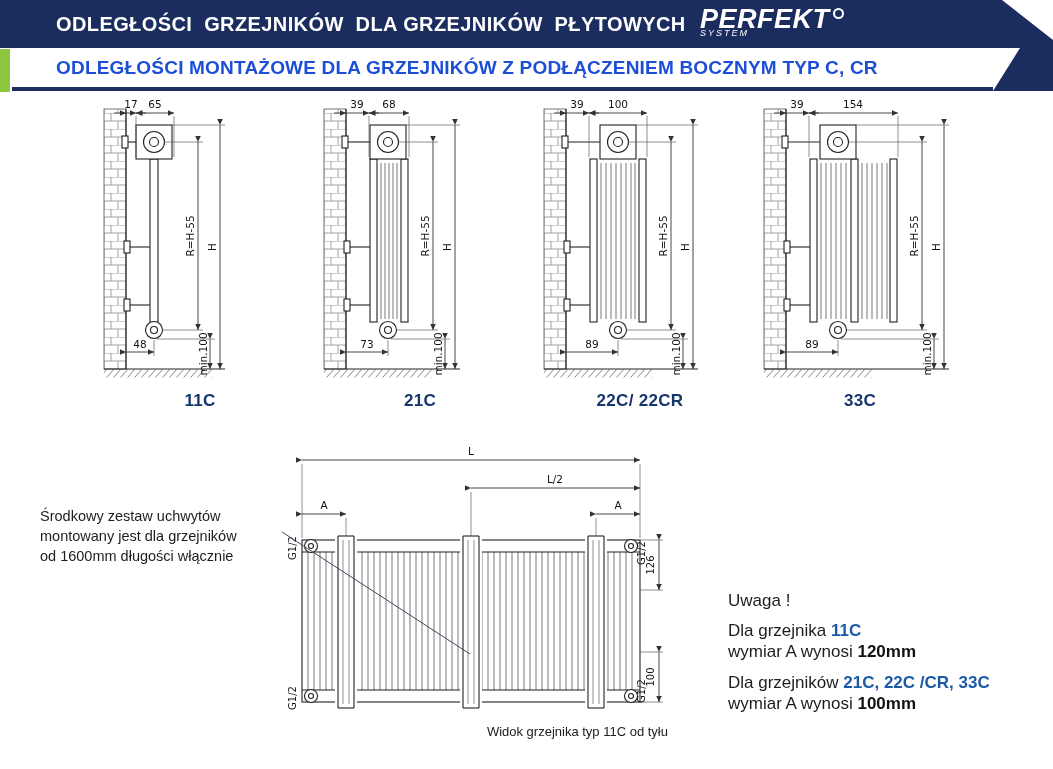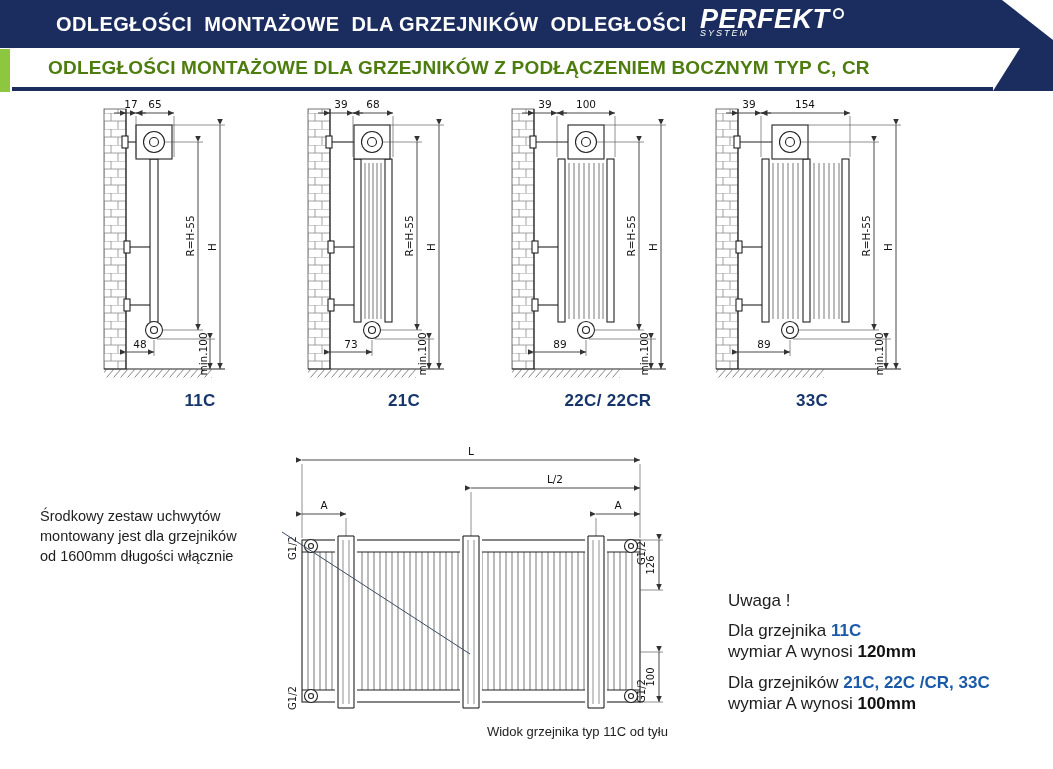--- a/index.html
+++ b/index.html
@@ -6,23 +6,23 @@
 html,body{background:#fff}
 body{width:1053px;height:769px;position:relative;overflow:hidden;font-family:"Liberation Sans","DejaVu Sans",sans-serif}
 .header{position:absolute;left:0;top:0;width:1053px;height:48px;background:#1b2c5e;clip-path:polygon(0 0,1002px 0,1053px 40px,1053px 48px,0 48px)}
 .header-title{position:absolute;left:56px;top:13px;color:#fff;font-size:20px;font-weight:700;letter-spacing:.4px;white-space:pre}
 .logo{position:absolute;left:700px;top:4px;color:#fff;font-style:italic}
 .logo-main{font-size:27px;font-weight:800;letter-spacing:.5px}
 .logo-circle{display:inline-block;width:11px;height:11px;border:2px solid #fff;border-radius:50%;margin-left:3px;vertical-align:9px}
 .logo-sub{display:block;text-align:left;font-size:9px;letter-spacing:2px;margin-top:-7px;padding-right:1px;font-weight:400}
 .band{position:absolute;left:993px;top:48px;width:60px;height:43px;background:#1b2c5e;clip-path:polygon(45% 0,100% 0,100% 100%,0 100%)}
 .green-bar{position:absolute;left:0;top:49px;width:10px;height:43px;background:#8dc63f}
-.subtitle{position:absolute;left:48px;top:57px;font-size:19px;font-weight:700;color:#4d7c0f;letter-spacing:.2px}
+.subtitle{position:absolute;left:56px;top:57px;font-size:19px;font-weight:700;color:#1d4ed8;letter-spacing:.2px}
 .subtitle-rule{position:absolute;left:12px;top:87px;width:981px;height:4px;background:#1b2c5e}
-.diagrams{position:absolute;left:100px;top:97px;width:824px;display:flex;gap:4px}
+.diagrams{position:absolute;left:100px;top:97px;width:824px;display:flex;gap:20px}
 .diagram{width:200px}
 .diagram svg{display:block;width:200px;height:290px}
 .dlabel{text-align:center;font-size:17px;font-weight:700;color:#16366b;margin-top:4px;letter-spacing:.3px}
 svg text{font-family:"DejaVu Sans",sans-serif;font-size:10.5px;fill:#111}
 svg text.sm{font-size:10px}
 .wall{fill:url(#brick);stroke:#666;stroke-width:.9}
 .hatchr{fill:url(#hatch)}
 .draw{stroke:#222;stroke-width:1.1;fill:none}
 .part{fill:#fff;stroke:#222;stroke-width:1.1}
 .thin{stroke:#555;stroke-width:.65;fill:none}
@@ -52,21 +52,21 @@
     <pattern id="hatch" width="7" height="8" patternUnits="userSpaceOnUse">
       <path d="M0 8 L7 0" stroke="#666" stroke-width="0.8"></path>
     </pattern>
     <marker id="arr" markerWidth="7" markerHeight="6" refX="6.5" refY="3" orient="auto" markerUnits="userSpaceOnUse">
       <path d="M0 0 L6.5 3 L0 6 Z" fill="#333"></path>
     </marker>
   </defs>
 </svg>
 
 <div class="header"></div>
-<div class="header-title">ODLEGŁOŚCI  MONTAŻOWE  DLA GRZEJNIKÓW  ODLEGŁOŚCI</div>
+<div class="header-title">ODLEGŁOŚCI  GRZEJNIKÓW  DLA GRZEJNIKÓW  PŁYTOWYCH</div>
 <div class="logo">
   <span class="logo-main">PERFEKT</span><span class="logo-circle"></span>
   <span class="logo-sub">SYSTEM</span>
 </div>
 <div class="band"></div>
 <div class="green-bar"></div>
 <div class="subtitle">ODLEGŁOŚCI MONTAŻOWE DLA GRZEJNIKÓW Z PODŁĄCZENIEM BOCZNYM TYP C, CR</div>
 <div class="subtitle-rule"></div>
 
 <div class="diagrams">

